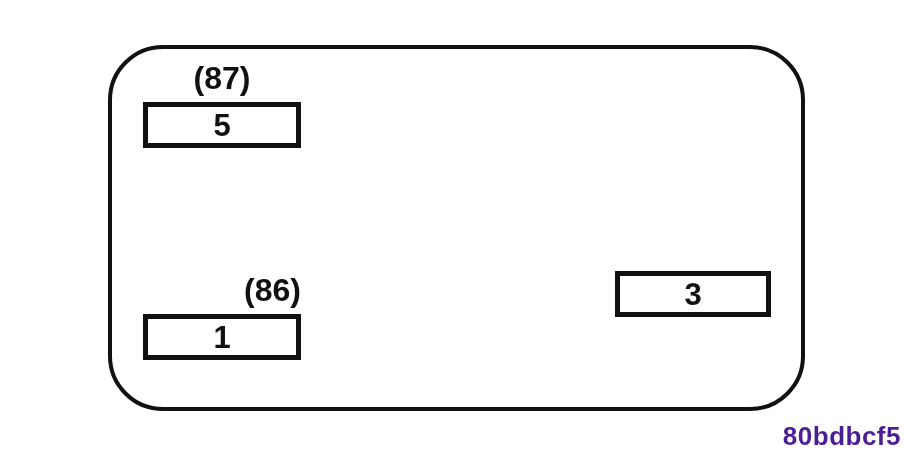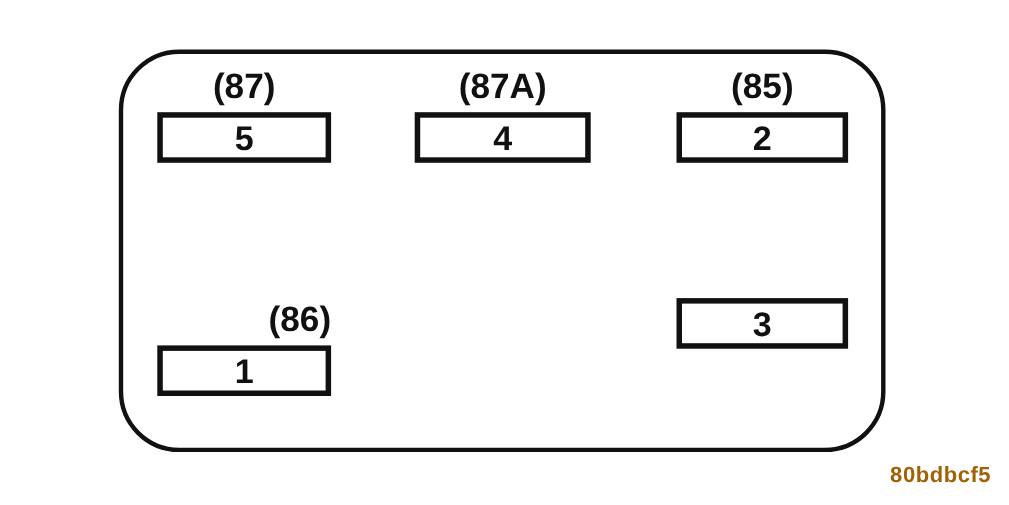--- a/index.html
+++ b/index.html
@@ -60,53 +60,41 @@
   .t-pin {
     font-size: 31px;
     font-weight: bold;
     color: #111111;
     line-height: 1;
   }
   .fig-code {
     position: absolute;
     right: 16px;
     top: 421px;
-    font-size: 20px;
+    font-size: 26px;
     font-weight: bold;
-    color: #a16207;
+    color: #4c1d95;
     letter-spacing: 0.5px;
   }
 </style>
 </head>
 <body>
 
 <div class="canvas">
 
   <div class="relay-body"></div>
 
   <div class="terminal pos-87">
     <div class="t-label">(87)</div>
     <div class="t-box">
       <span class="t-pin">5</span>
     </div>
   </div>
 
-  <div class="terminal pos-87a">
-    <div class="t-label">(87A)</div>
-    <div class="t-box">
-      <span class="t-pin">4</span>
-    </div>
-  </div>
 
-  <div class="terminal pos-85">
-    <div class="t-label">(85)</div>
-    <div class="t-box">
-      <span class="t-pin">2</span>
-    </div>
-  </div>
 
   <div class="terminal pos-86">
     <div class="t-label">(86)</div>
     <div class="t-box">
       <span class="t-pin">1</span>
     </div>
   </div>
 
   <div class="terminal pos-30">
     <div class="t-box">

